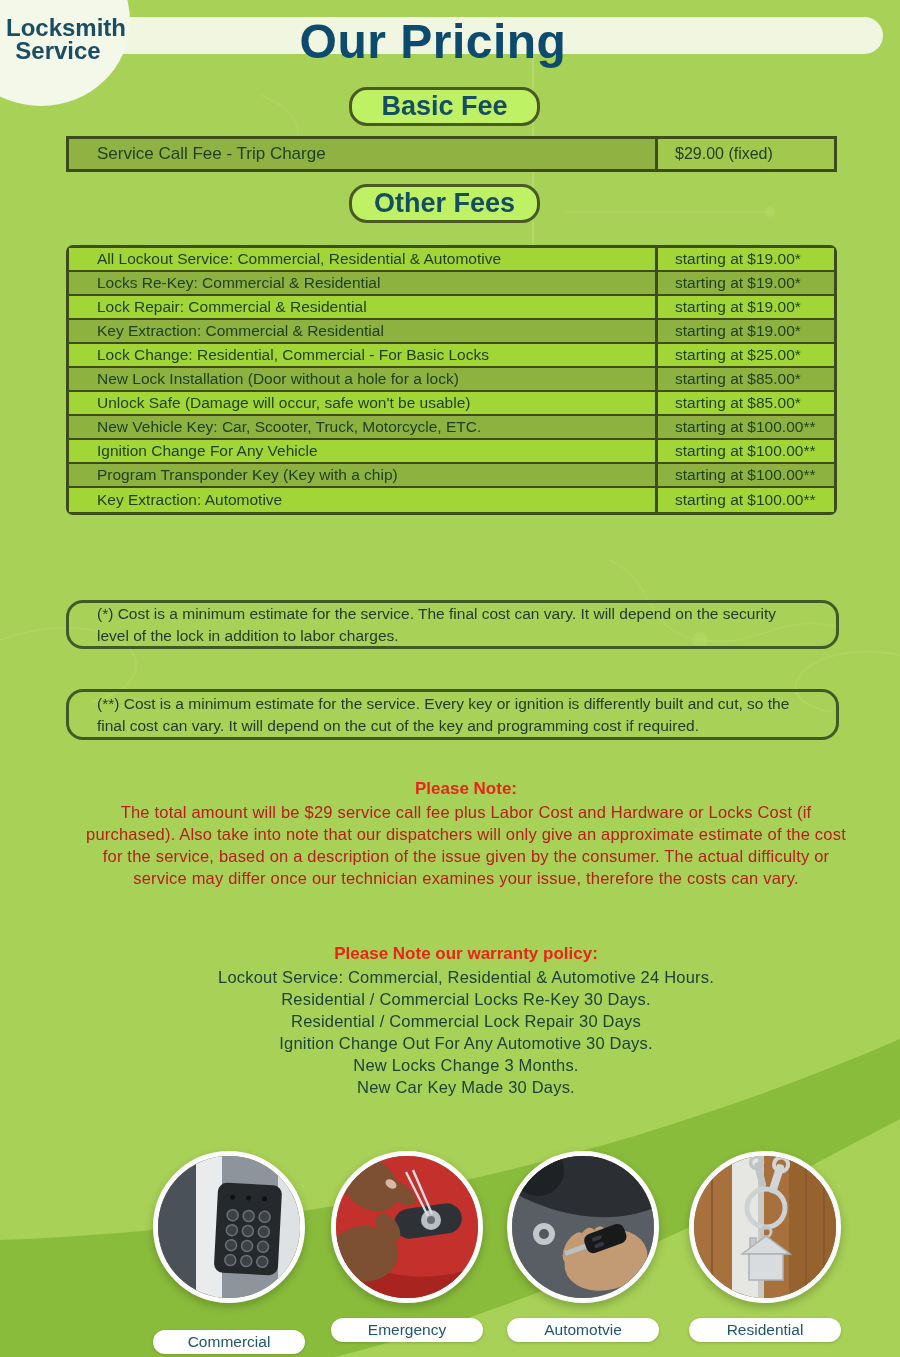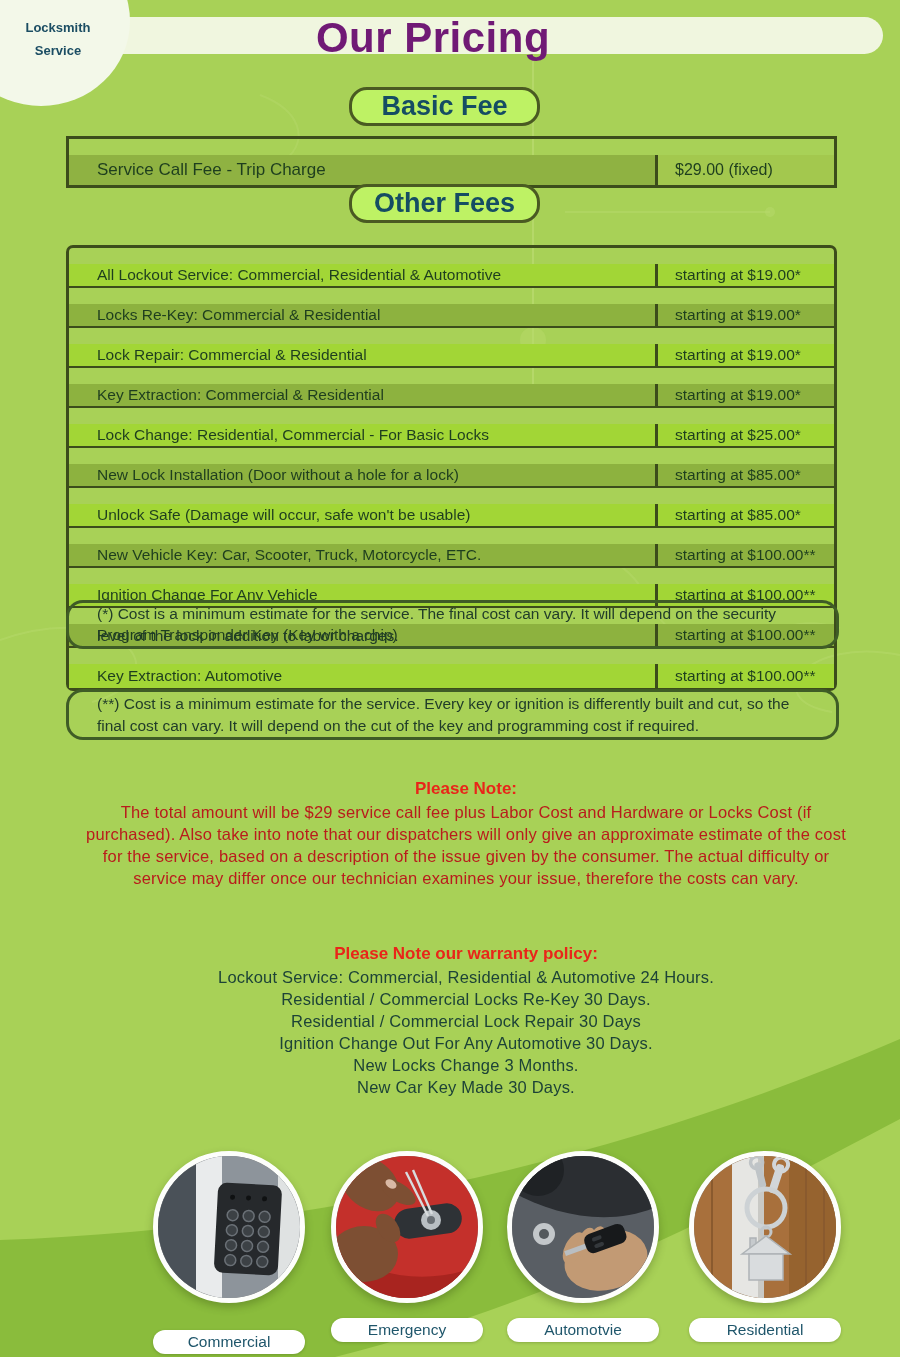--- a/index.html
+++ b/index.html
@@ -14,49 +14,49 @@
   .decor { position:absolute; inset:0; z-index:0; pointer-events:none; }
   .ribbon { position:absolute; left:0; bottom:0; width:900px; height:330px; z-index:1; pointer-events:none; }
 
   
   .title-band {
     position:absolute; top:17px; left:0; width:883px; height:37px;
     background:#f0f6df; border-radius:0 19px 19px 0; z-index:2;
   }
   .page-title {
     position:absolute; top:14px; left:0; width:866px; text-align:center;
-    font-size:42px; font-weight:bold; color:#701a75; z-index:4; letter-spacing:.5px;
+    font-size:48px; font-weight:bold; color:#0c4a6e; z-index:4; letter-spacing:.5px;
   }
   .logo-circle {
     position:absolute; left:-48px; top:-64px; width:178px; height:170px;
     background:#f3f8e9; border-radius:50%; z-index:3;
   }
   .logo-text {
     position:absolute; left:6px; top:16px; width:104px; z-index:4;
-    text-align:center; font-size:13px; font-weight:bold; color:#1b4d63; line-height:23px;
+    text-align:center; font-size:24px; font-weight:bold; color:#1b4d63; line-height:23px;
   }
 
   
   .section-pill {
     position:absolute; left:349px; width:191px; height:39px;
     background:#bef264; border:3px solid #4a5a22; border-radius:18px;
     display:flex; align-items:center; justify-content:center;
     font-size:27px; font-weight:bold; color:#154d63; z-index:2;
   }
   .pill-basic { top:87px; }
   .pill-other { top:184px; }
 
   
   .fee-table {
     position:absolute; left:66px; width:771px;
     border:3px solid #3c4c1b; z-index:2;
   }
   .basic-table { top:136px; }
   .other-table { top:245px;border-radius:7px; }
-  .fee-row { display:flex; height:24px; border-bottom:2px solid #3c4c1b;margin-top:16px; }
+  .fee-row { display:flex; height:24px; border-bottom:2px solid #3c4c1b; }
   .fee-row:last-child { border-bottom:none; }
   .basic-table .fee-row { height:30px; border-bottom:none; }
   .fee-service {
     flex:1; display:flex; align-items:center; padding-left:28px;
     font-size:15.5px; color:#1e3e1e;
   }
   .basic-table .fee-service { font-size:17px; background:#8fb242; }
   .fee-price {
     width:179px; border-left:3px solid #3c4c1b; display:flex; align-items:center;
     padding-left:17px; font-size:15.5px; color:#1e3e1e;

